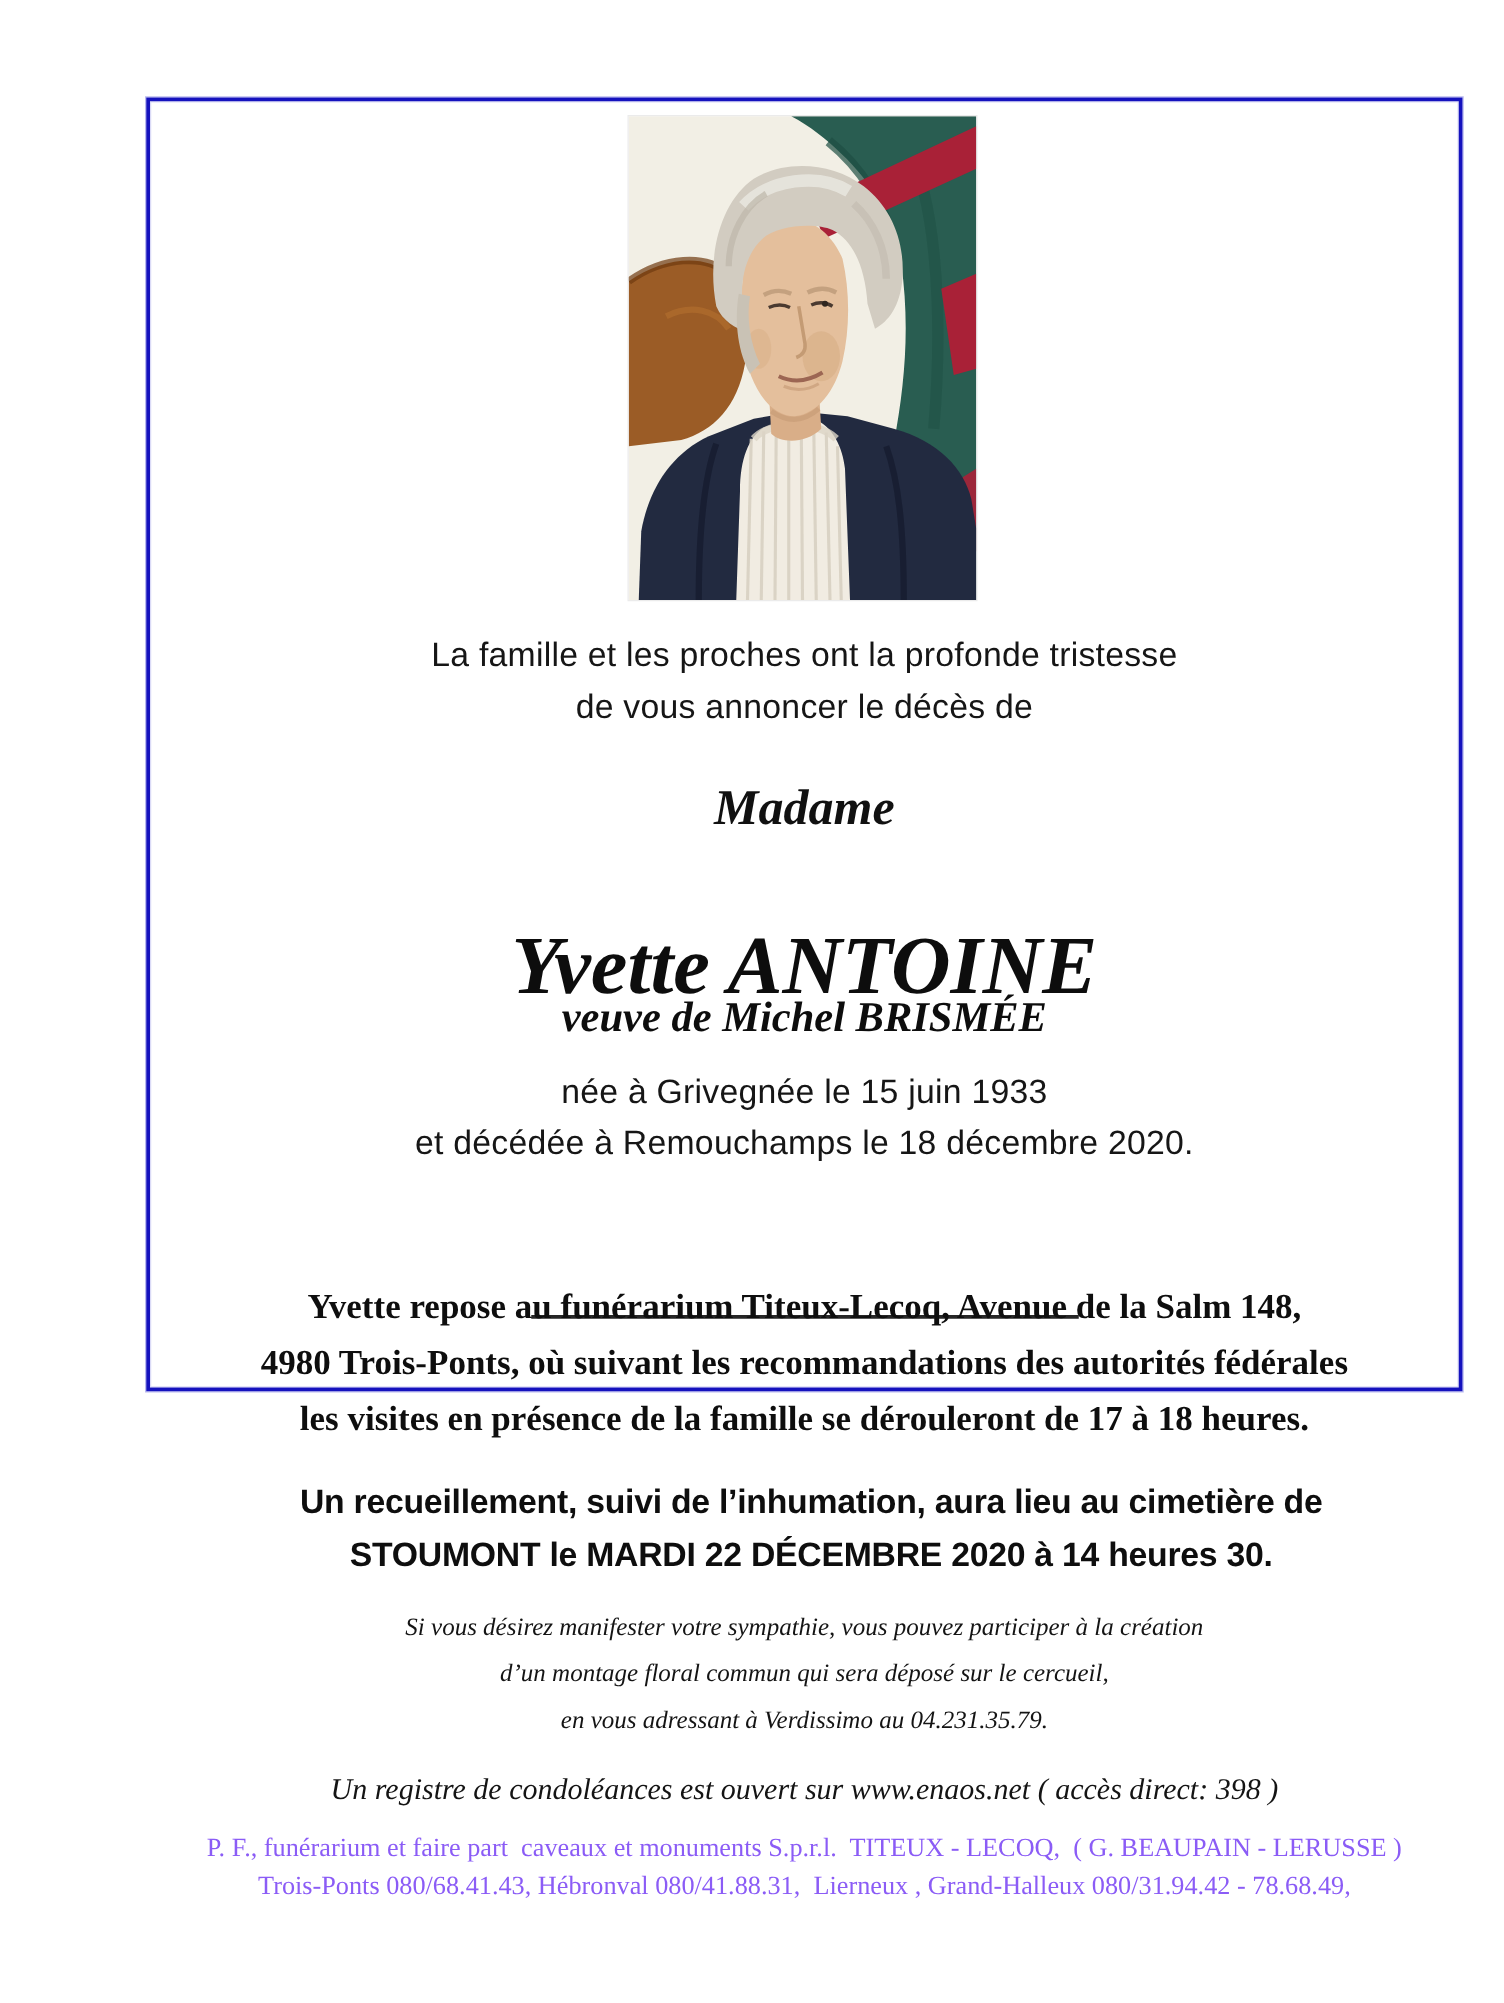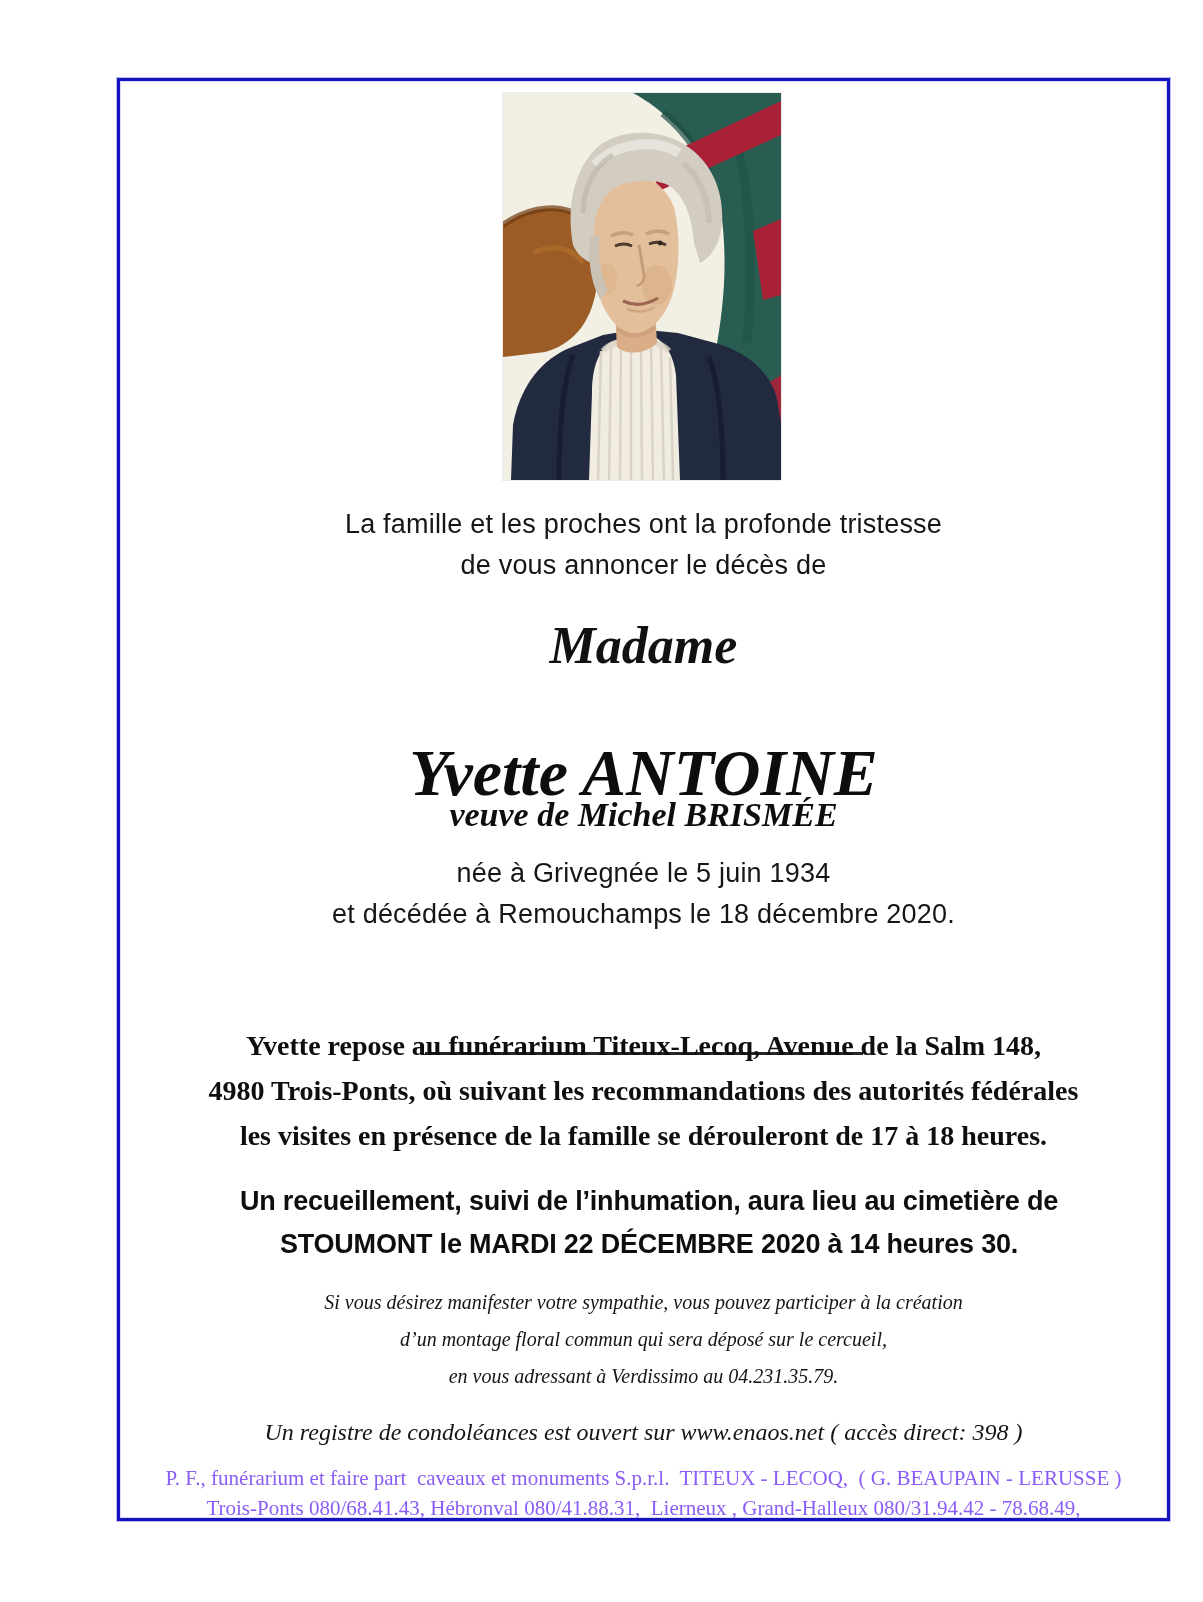--- a/index.html
+++ b/index.html
@@ -12,21 +12,21 @@
     height: 1602px;
     position: relative;
     overflow: hidden;
     font-family: "Liberation Sans", sans-serif;
   }
   .frame {
     position: absolute;
     left: 117px;
     top: 78px;
     width: 1053px;
-    height: 1443px;
+    height: 1035px;
     box-sizing: border-box;
     border: 3px solid #1512be;
     box-shadow: 0 0 0 1px rgba(130,130,225,0.55), inset 0 0 0 1px rgba(150,150,230,0.35);
     background: #ffffff;
   }
   .frame > * { position: absolute; }
   .centered {
     left: 0;
     right: 0;
     text-align: center;
@@ -45,21 +45,21 @@
     font-size: 27px;
     line-height: 41px;
     color: #161616;
     letter-spacing: 0.2px;
   }
   .madame {
     top: 540px;
     font-family: "Liberation Serif", serif;
     font-style: italic;
     font-weight: bold;
-    font-size: 52px;
+    font-size: 40px;
     line-height: 50px;
     color: #111;
   }
   .deceased-name {
     top: 608px;
     font-family: "Liberation Serif", serif;
     font-style: italic;
     font-weight: bold;
     font-size: 66px;
     line-height: 82px;
@@ -200,21 +200,21 @@
     <div>de vous annoncer le décès de</div>
   </div>
 
   <div class="centered madame">Madame</div>
 
   <div class="centered deceased-name">Yvette ANTOINE</div>
 
   <div class="centered widow">veuve de Michel BRISMÉE</div>
 
   <div class="centered birth-death">
-    <div>née à Grivegnée le 5 juin 1934</div>
+    <div>née à Grivegnée le 15 juin 1933</div>
     <div>et décédée à Remouchamps le 18 décembre 2020.</div>
   </div>
 
   <div class="separator"></div>
 
   <div class="centered visitation">
     <div>Yvette repose au funérarium Titeux-Lecoq, Avenue de la Salm 148,</div>
     <div>4980 Trois-Ponts, où suivant les recommandations des autorités fédérales</div>
     <div>les visites en présence de la famille se dérouleront de 17 à 18 heures.</div>
   </div>

